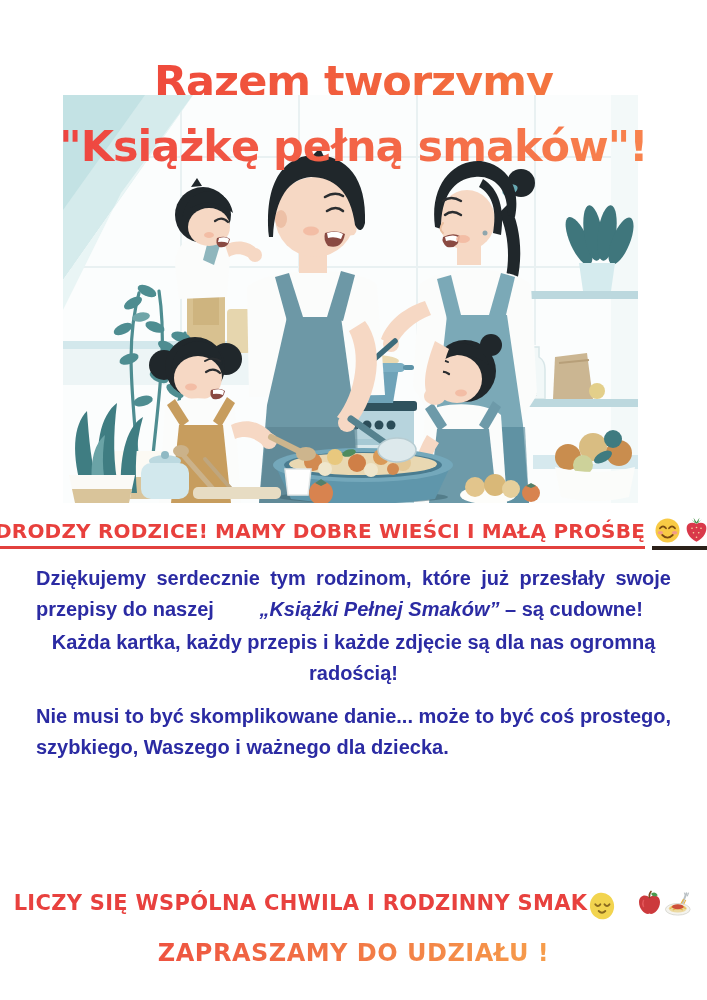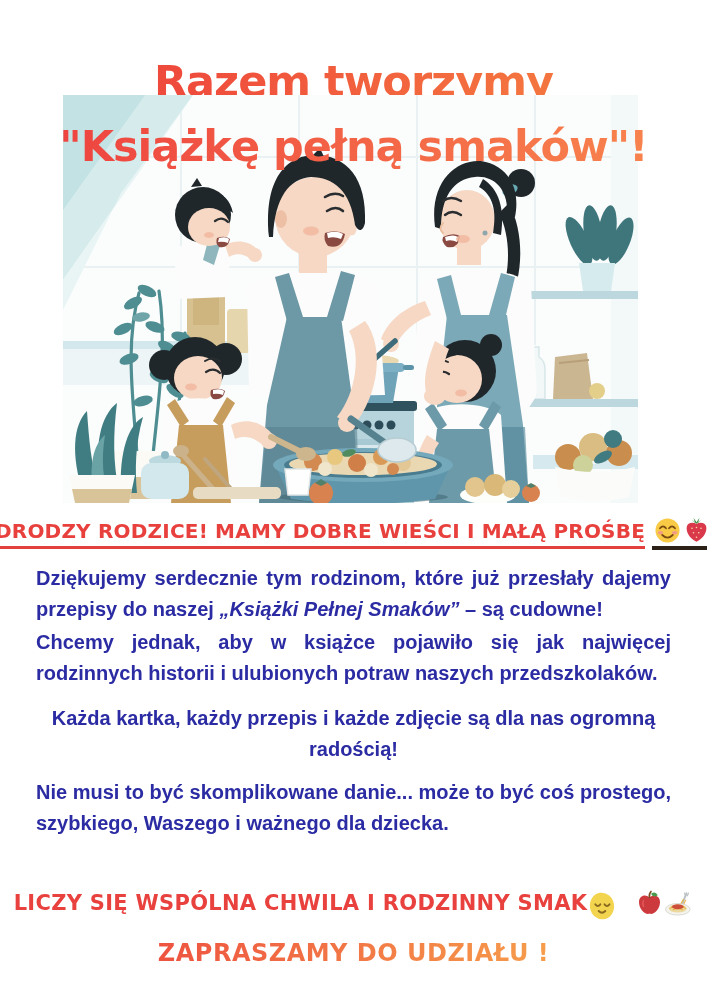--- a/index.html
+++ b/index.html
@@ -32,21 +32,21 @@
                 padding-bottom:3px;white-space:nowrap;}
   .heading-emojis{display:inline-flex;align-items:flex-end;gap:2px;margin-left:7px;
                   border-bottom:4px solid #2b2119;padding:0 2px 2px;}
 
   .body-text{position:absolute;top:563px;left:36px;width:635px;color:#2b2ba3;
              font-size:20px;font-weight:700;line-height:31px;z-index:2;}
   .body-text p{margin:0 0 14px;text-align:justify;}
   .body-text p.tight{margin-bottom:2px;}
   .body-text p.centered{text-align:center;margin-bottom:12px;}
   .body-text p.last{margin-bottom:0;}
-  .book-name{font-weight:700;}
+  .book-name{font-weight:700;margin-left:40px;}
 
   .moment-line{position:absolute;top:888px;left:0;width:707px;z-index:2;
                display:flex;justify-content:center;align-items:center;}
   .moment-text{font-family:"DejaVu Sans","Liberation Sans",sans-serif;font-weight:700;
                font-size:21px;color:#e8413e;letter-spacing:.3px;white-space:nowrap;}
   .moment-emojis{display:inline-flex;align-items:center;gap:3px;}
   .food-emojis{margin-left:16px;display:inline-flex;align-items:center;gap:1px;}
 
   .invite-line{position:absolute;top:939px;left:0;width:707px;text-align:center;z-index:2;}
   .invite-text{font-family:"DejaVu Sans","Liberation Sans",sans-serif;font-weight:700;
@@ -340,22 +340,21 @@
             <circle cx="24" cy="15" r="1.1"></circle>
           <circle cx="14" cy="21" r="1.1"></circle>
             <circle cx="21" cy="21" r="1.1"></circle>
             <circle cx="18" cy="27" r="1.1"></circle>
         </g>
       </svg>
     </span>
   </div>
 
   <div class="body-text">
-    <p class="tight"><span>Dziękujemy serdecznie tym rodzinom, które już przesłały dajemy przepisy do naszej </span><em class="book-name">„Książki Pełnej Smaków”</em><span> – są cudowne!</span></p>
-    <p>Chcemy jednak, aby w książce pojawiło się jak najwięcej rodzinnych historii i ulubionych potraw naszych przedszkolaków.</p>
+    <p class="tight"><span>Dziękujemy serdecznie tym rodzinom, które już przesłały swoje przepisy do naszej </span><em class="book-name">„Książki Pełnej Smaków”</em><span> – są cudowne!</span></p>
     <p class="centered">Każda kartka, każdy przepis i każde zdjęcie są dla nas ogromną radością!</p>
     <p class="last">Nie musi to być skomplikowane danie... może to być coś prostego, szybkiego, Waszego i ważnego dla dziecka.</p>
   </div>
 
   <div class="moment-line">
     <span class="moment-text">LICZY SIĘ WSPÓLNA CHWILA I RODZINNY SMAK</span>
     <span class="moment-emojis">
       <svg width="30" height="30" viewBox="0 0 36 36" style="position:relative;top:3px;">
         <ellipse cx="18" cy="18" rx="14.5" ry="16" fill="#f2d44f" transform="rotate(-8 18 18)"></ellipse>
         <path d="M10,16 q3,4 6,0" stroke="#8a6a1f" stroke-width="2.2" fill="none" stroke-linecap="round"></path>

